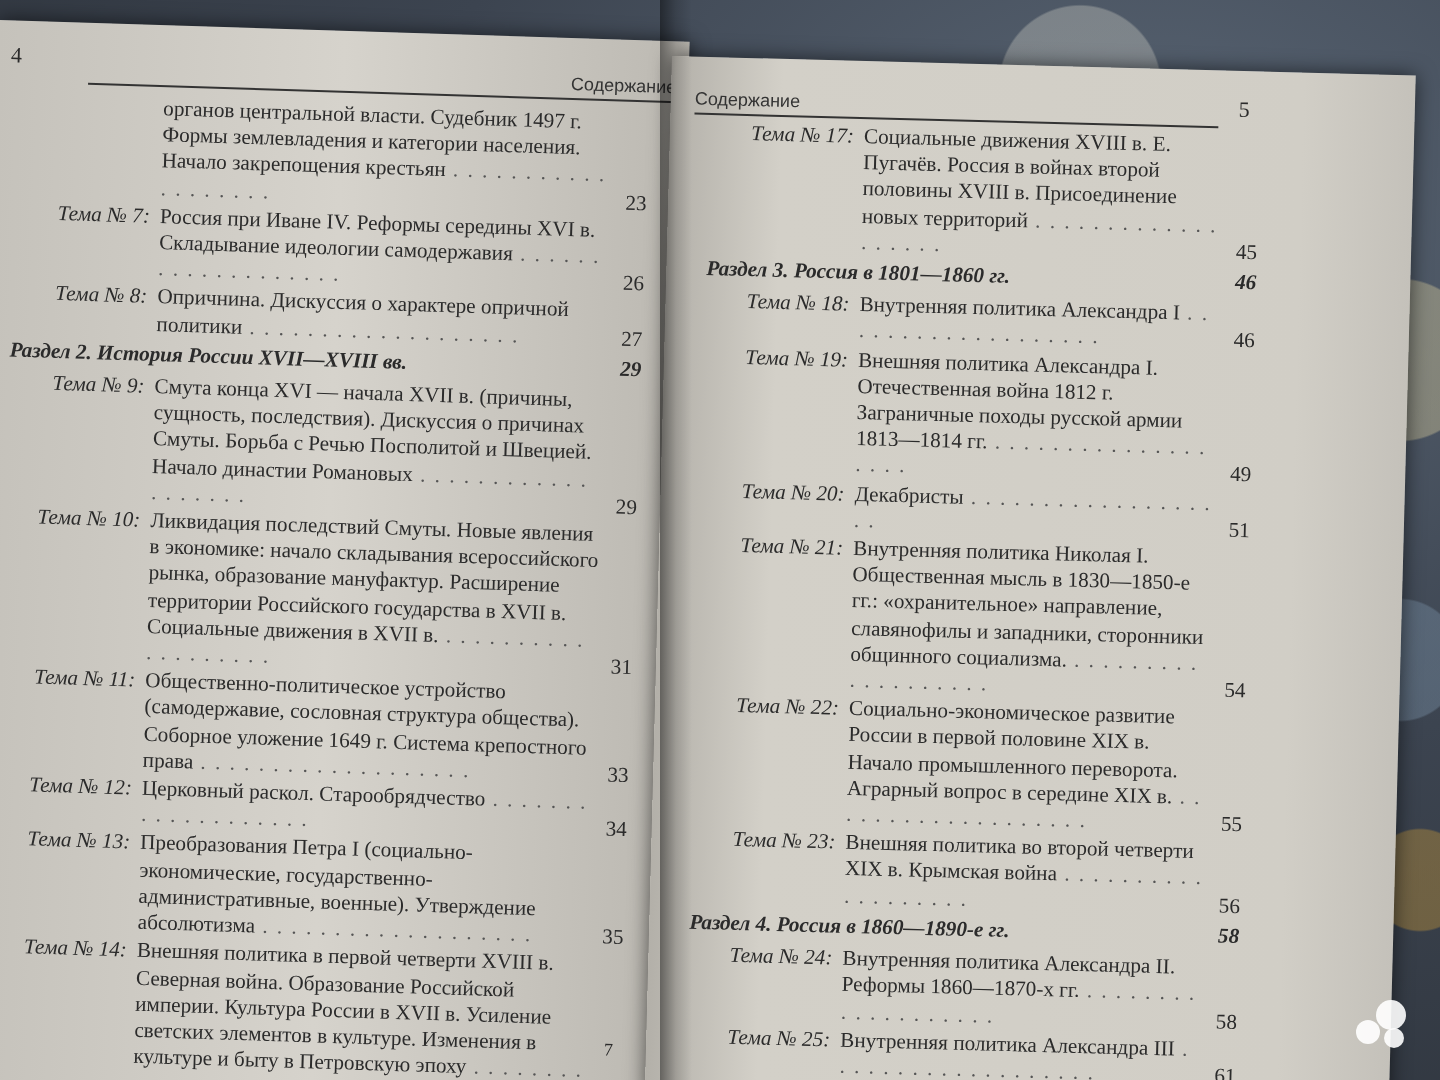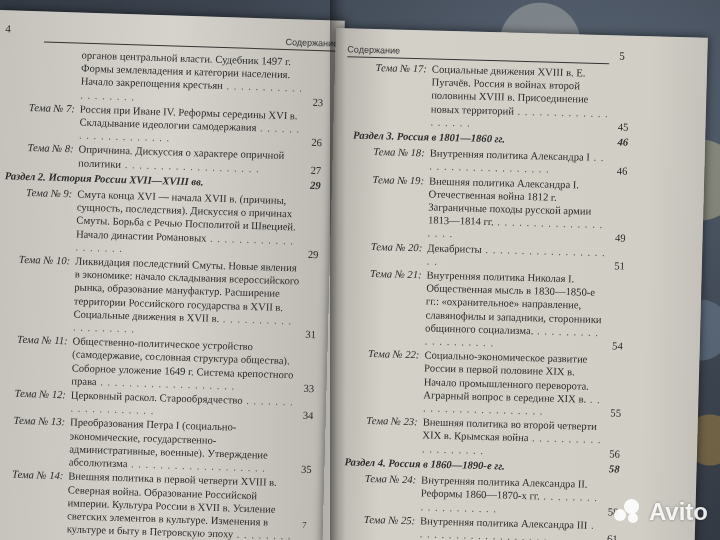--- a/index.html
+++ b/index.html
@@ -168,14 +168,13 @@
 </div>
 
 <div class="gutter"></div>
 
 <div class="avito">
   <div class="avito-dots">
     <span style="left:0; top:10px; width:12px; height:12px;"></span>
     <span style="left:10px; top:0; width:15px; height:15px;"></span>
     <span style="left:14px; top:14px; width:10px; height:10px;"></span>
   </div>
-  <span>Avito</span>
 </div>
 
 </body></html>

